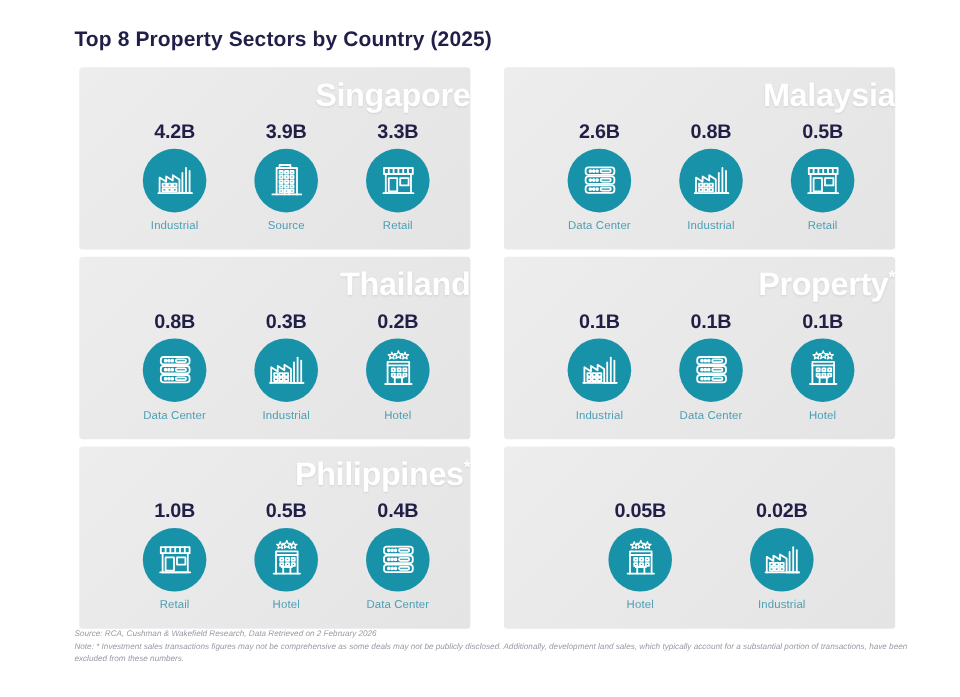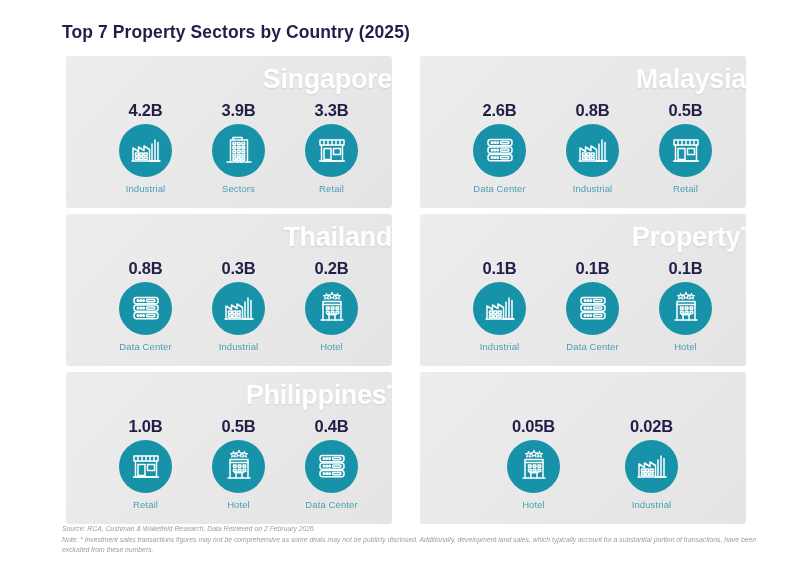--- a/index.html
+++ b/index.html
@@ -73,21 +73,21 @@
     font-size:6.8px;line-height:1.55;
     font-style:italic;color:#9a9aa6;
   }
   .footer div{white-space:normal;}
 </style>
 </head>
 <body>
 
 <div class="sheet">
 
-  <div class="title">Top 7 Property Sectors by Country (2025)</div>
+  <div class="title">Top 8 Property Sectors by Country (2025)</div>
 
   <div class="grid">
       <div class="panel">
         <div class="country"><span>Singapore</span></div>
         <div class="items">
           <div class="item">
             <div class="value">4.2B</div>
             <div class="circle">
               <svg width="34" height="34" viewBox="0 0 34 34" fill="none" stroke="#ffffff" stroke-width="1.5" stroke-linejoin="round" stroke-linecap="round">
                 <path d="M4 28 V15 L9.5 18.5 V14 L15 17.5 V13 L20.5 16.5 V28"></path>
@@ -124,21 +124,21 @@
                 <rect x="20" y="17.3" width="2.6" height="2.2"></rect>
                 <rect x="11" y="21.200000000000003" width="2.6" height="2.2"></rect>
                 <rect x="15.5" y="21.200000000000003" width="2.6" height="2.2"></rect>
                 <rect x="20" y="21.200000000000003" width="2.6" height="2.2"></rect>
                 <rect x="11" y="25.1" width="2.6" height="2.2"></rect>
                 <rect x="15.5" y="25.1" width="2.6" height="2.2"></rect>
                 <rect x="20" y="25.1" width="2.6" height="2.2"></rect>
                 <path d="M15 29 V25 H19 V29"></path>
               </svg>
             </div>
-            <div class="sector">Sectors</div>
+            <div class="sector">Source</div>
           </div>
           <div class="item">
             <div class="value">3.3B</div>
             <div class="circle">
               <svg width="34" height="34" viewBox="0 0 34 34" fill="none" stroke="#ffffff" stroke-width="1.5" stroke-linejoin="round" stroke-linecap="round">
                 <rect x="5" y="7" width="24" height="5"></rect>
                 <path d="M9 7 V12"></path>
                 <path d="M13 7 V12"></path>
                 <path d="M17 7 V12"></path>
                 <path d="M21 7 V12"></path>

